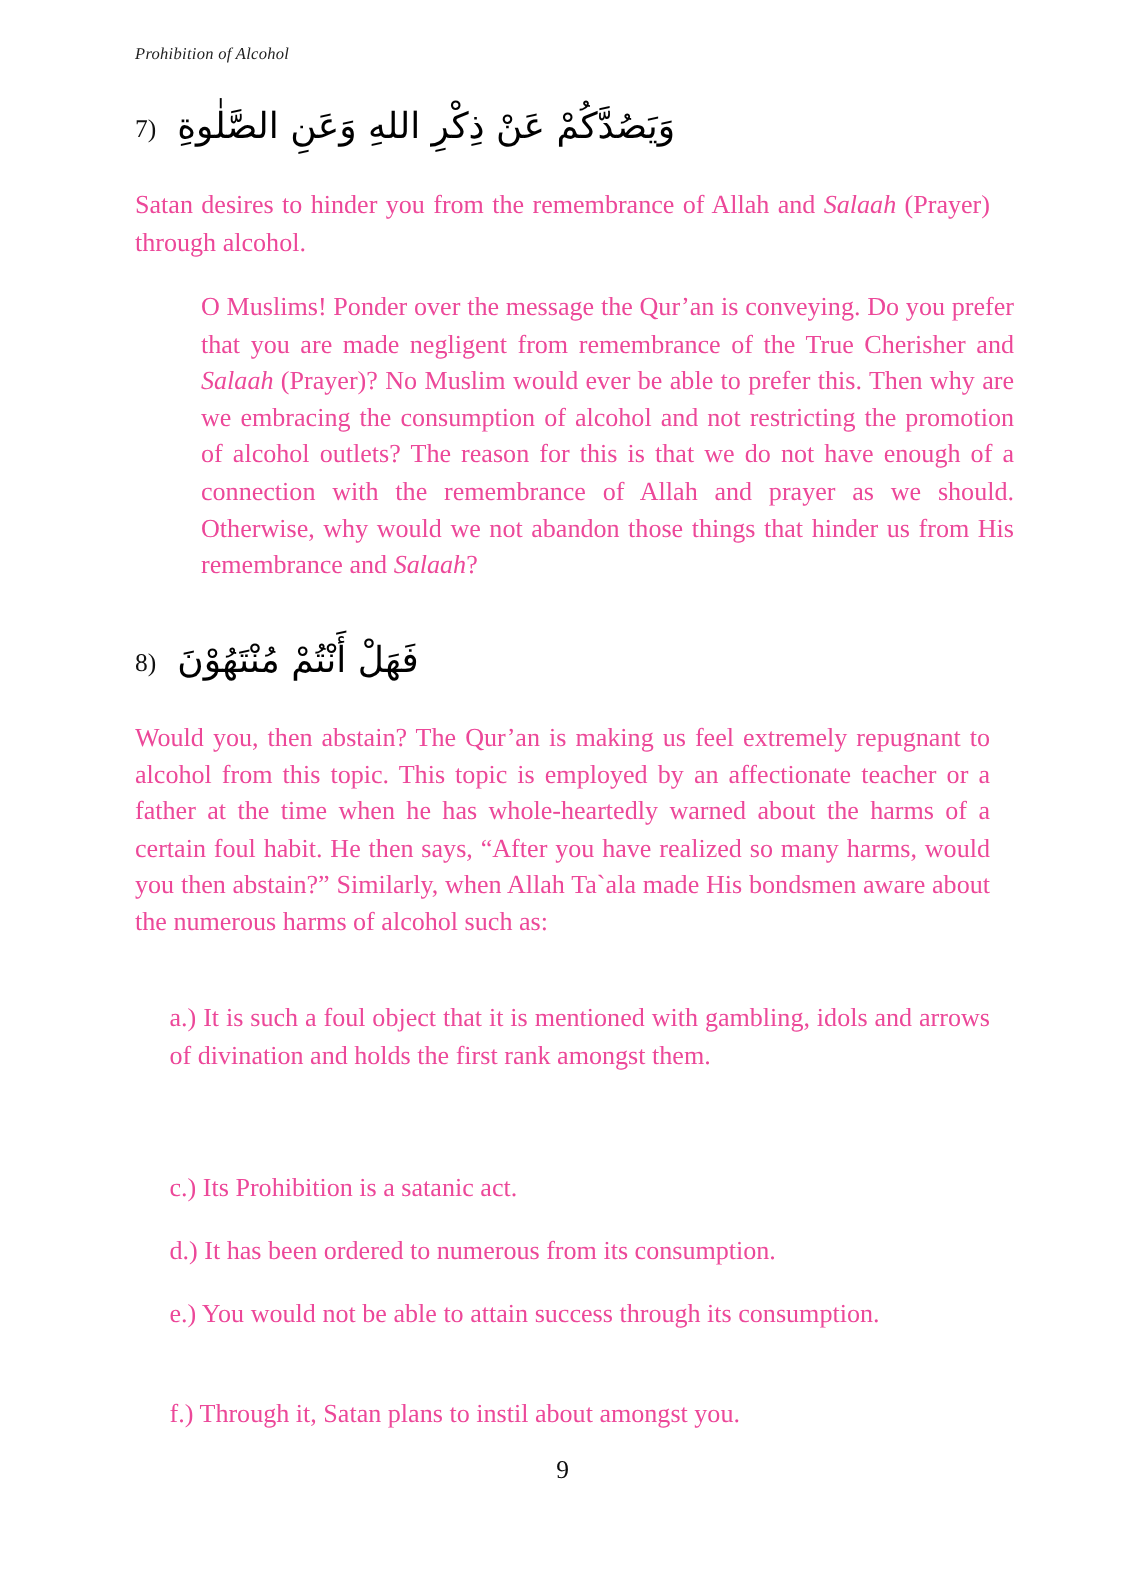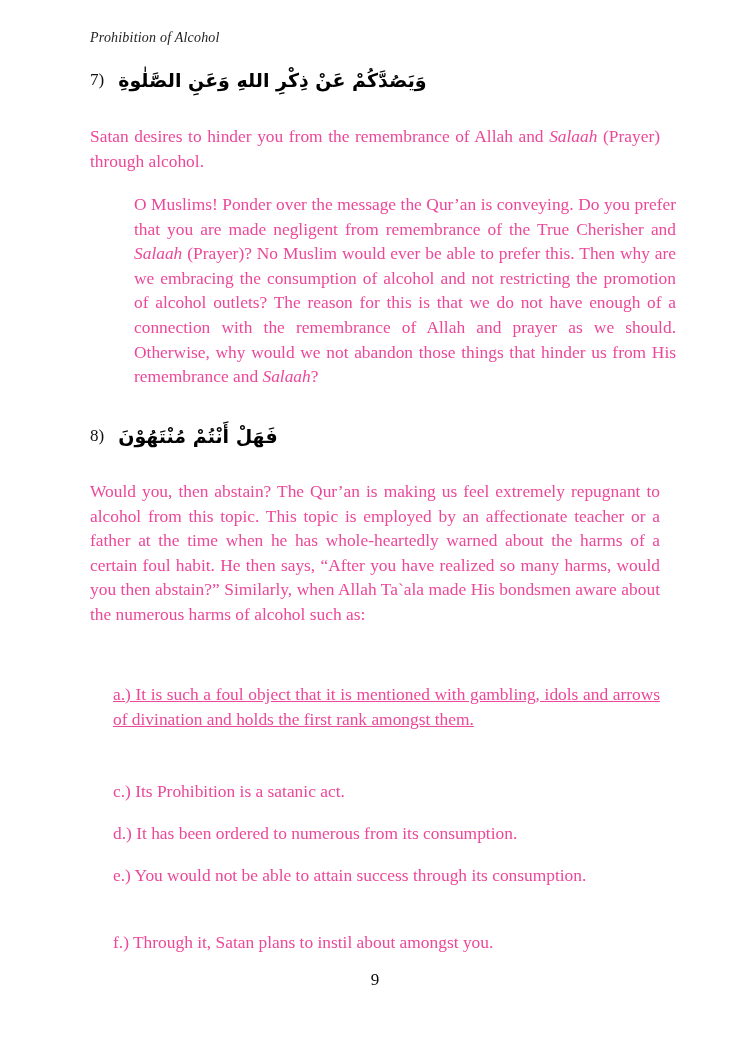--- a/index.html
+++ b/index.html
@@ -21,21 +21,21 @@
     inset: 0;
     background: #ffffff;
   }
 
   
   .running-header {
     position: absolute;
     left: 90px;
     top: 30px;
     font-style: italic;
-    font-size: 14px;
+    font-size: 11px;
     letter-spacing: 0.2px;
     color: #222222;
     white-space: nowrap;
   }
 
   
   .verse-row {
     position: absolute;
     left: 90px;
     width: 570px;
@@ -47,23 +47,23 @@
     font-size: 17px;
     color: #111111;
     line-height: 1;
     padding-bottom: 6px;
     white-space: nowrap;
   }
   .verse-arabic {
     direction: rtl;
     unicode-bidi: bidi-override;
     font-family: "DejaVu Sans", "Liberation Sans", sans-serif;
-    font-size: 19px;
+    font-size: 24px;
     line-height: 1.35;
-    font-weight: 700;
+    font-weight: 400;
     color: #000000;
     white-space: nowrap;
     letter-spacing: -0.5px;
   }
 
   
   .para {
     position: absolute;
     left: 90px;
     width: 570px;
@@ -119,21 +119,21 @@
     <span>O Muslims! Ponder over the message the Qur’an is conveying. Do you prefer that you are made negligent from remembrance of the True Cherisher and </span><em>Salaah</em><span> (Prayer)? No Muslim would ever be able to prefer this. Then why are we embracing the consumption of alcohol and not restricting the promotion of alcohol outlets? The reason for this is that we do not have enough of a connection with the remembrance of Allah and prayer as we should. Otherwise, why would we not abandon those things that hinder us from His remembrance and </span><em>Salaah</em><span>?</span>
   </div>
 
   <div class="verse-row" style="top: 424px;">
     <span class="verse-marker">8)</span>
     <span class="verse-arabic">فَهَلْ أَنْتُمْ مُنْتَهُوْنَ</span>
   </div>
 
   <div class="para" style="top: 479px;">Would you, then abstain? The Qur’an is making us feel extremely repugnant to alcohol from this topic. This topic is employed by an affectionate teacher or a father at the time when he has whole-heartedly warned about the harms of a certain foul habit. He then says, “After you have realized so many harms, would you then abstain?” Similarly, when Allah Ta`ala made His bondsmen aware about the numerous harms of alcohol such as:</div>
 
-  <div class="para list-item" style="top: 682px; text-decoration: underline;">a.)  It is such a foul object that it is mentioned with gambling, idols and arrows of divination and holds the first rank amongst them.</div>
+  <div class="para list-item" style="top: 666px;">a.)  It is such a foul object that it is mentioned with gambling, idols and arrows of divination and holds the first rank amongst them.</div>
   <div class="para list-item" style="top: 779px;">c.)  Its Prohibition is a satanic act.</div>
   <div class="para list-item" style="top: 821px;">d.) It has been ordered to numerous from its consumption.</div>
   <div class="para list-item" style="top: 863px;">e.)  You would not be able to attain success through its consumption.</div>
   <div class="para list-item" style="top: 930px;">f.) Through it, Satan plans to instil about amongst you.</div>
 
   <div class="page-number">9</div>
 
 </div>
 
 </body></html>

